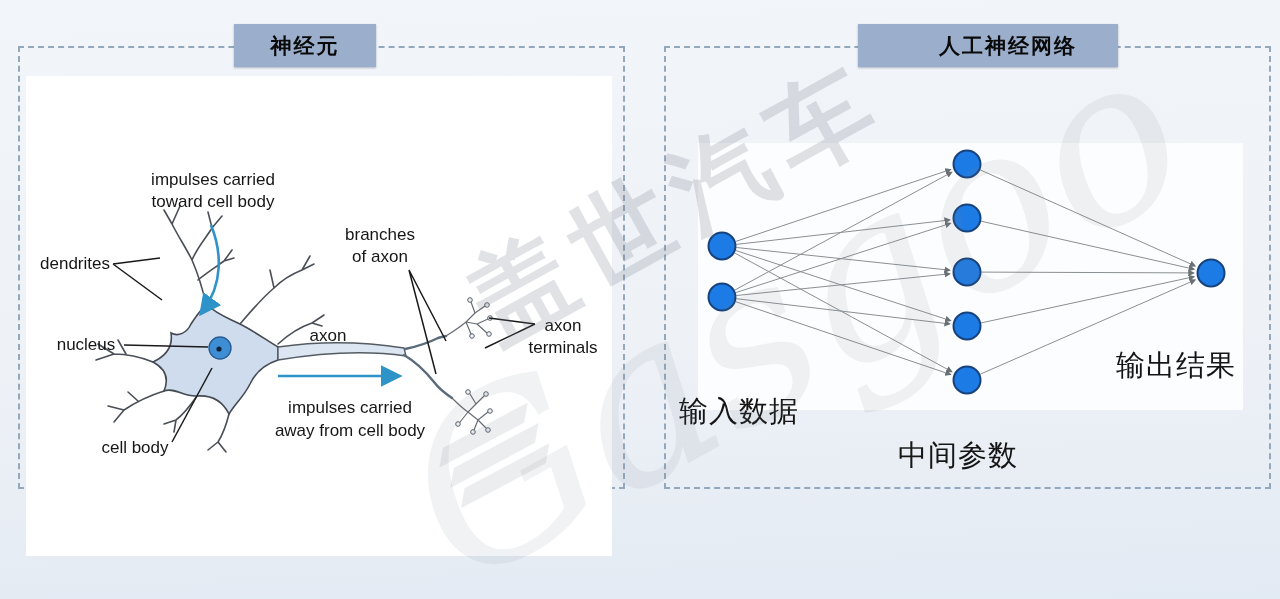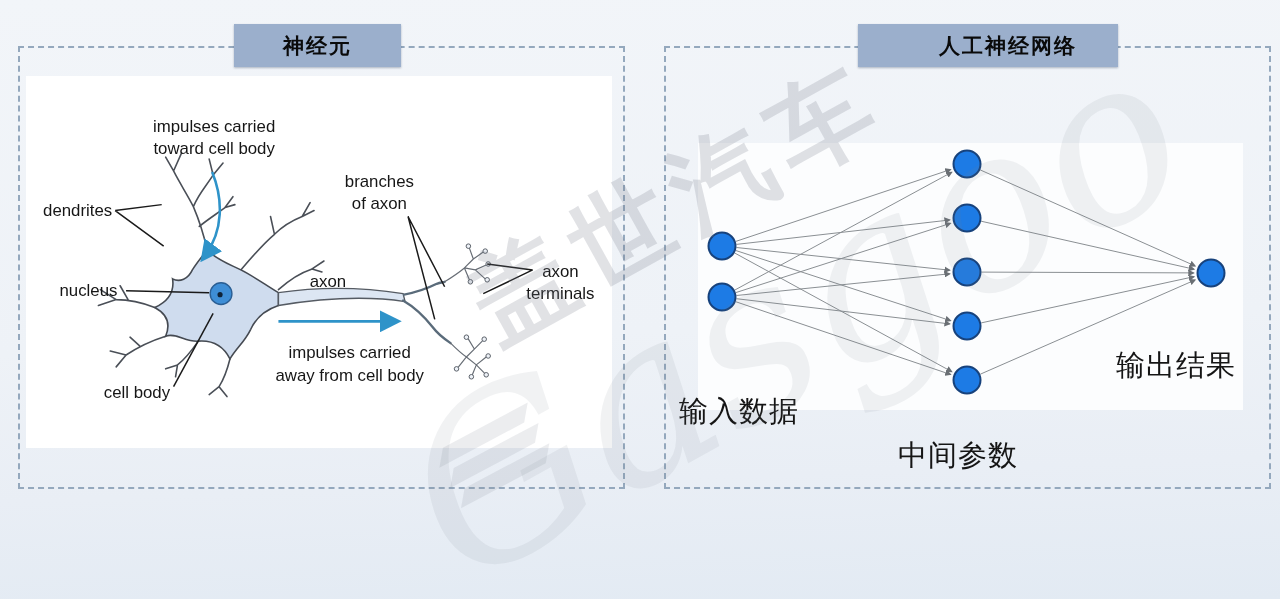--- a/index.html
+++ b/index.html
@@ -12,23 +12,23 @@
     position:absolute;top:46px;width:607px;height:443px;
     border:2px dashed #94a8bd;box-sizing:border-box;z-index:1;
   }
   .panel-left{left:18px;}
   .panel-right{left:664px;}
   .title-box{
     position:absolute;top:24px;height:43px;line-height:43px;z-index:3;
     background:#9bafcc;color:#0a0a0a;font-weight:bold;font-size:21px;
     text-align:center;letter-spacing:2px;box-shadow:0 1px 2px rgba(40,60,90,.35);
   }
-  .title-left{left:234px;width:167px;}
+  .title-left{left:234px;width:142px;}
   .title-right{left:858px;width:220px;padding-left:40px;}
-  .neuron-img{position:absolute;left:26px;top:76px;width:586px;height:372px;background:#ffffff;z-index:2;text-decoration:underline;}
+  .neuron-img{position:absolute;left:26px;top:76px;width:586px;height:480px;background:#ffffff;z-index:2;text-decoration:underline;}
   .neuron-img svg{display:block;width:100%;height:100%;}
   .ann-bg{position:absolute;left:698px;top:143px;width:545px;height:267px;background:#fcfdfe;z-index:2;}
   .ann-svg{position:absolute;left:665px;top:46px;width:606px;height:443px;z-index:3;}
   .cjk-label{position:absolute;font-size:29px;color:#151515;letter-spacing:1px;z-index:4;white-space:nowrap;}
   .label-input{left:679px;top:347px;margin-top:45px;}
   .label-hidden{left:898px;top:436px;}
   .label-output{left:1116px;top:346px;}
   .neuron-text{font-size:17px;fill:#161616;}
   .watermark{position:absolute;left:0;top:0;width:1280px;height:599px;pointer-events:none;z-index:6;}
   .wm-cn{

